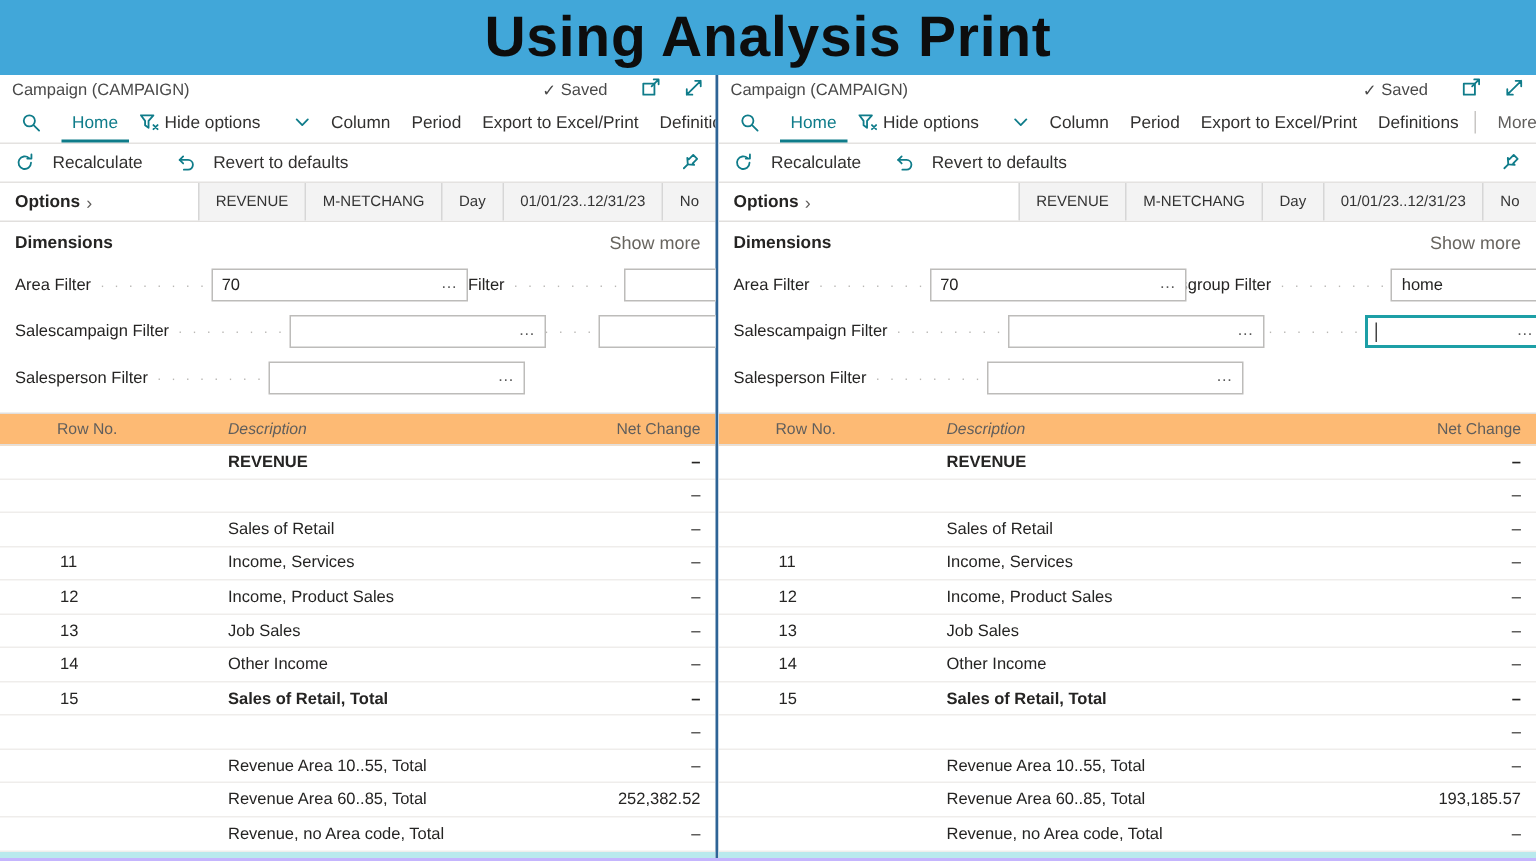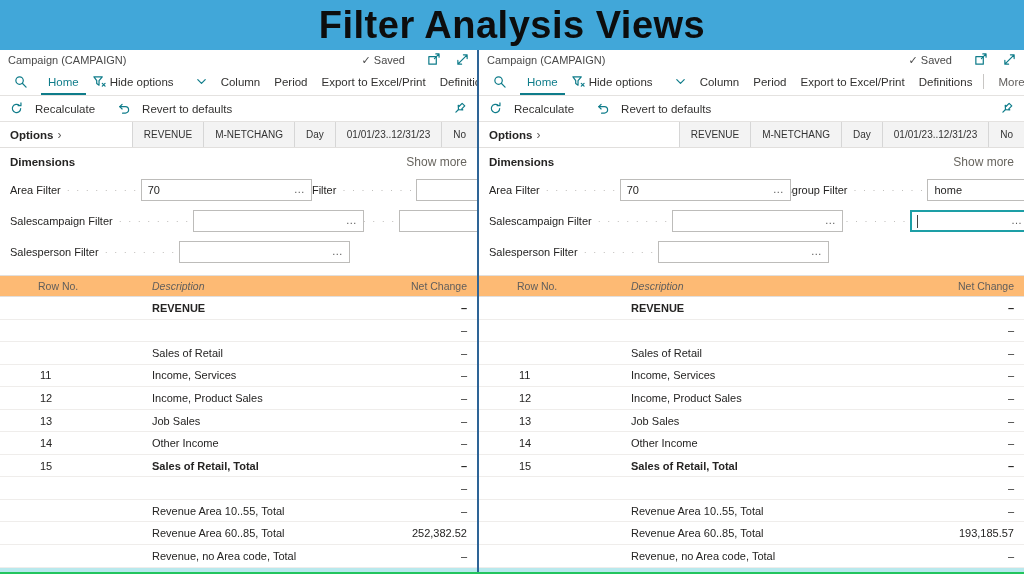--- a/index.html
+++ b/index.html
@@ -2,21 +2,21 @@
 <html><head>
 <meta charset="utf-8">
 <style>
   * { box-sizing: border-box; margin: 0; padding: 0; }
   html,body { width:1024px; height:576px; overflow:hidden; }
   body { font-family:"Liberation Sans", sans-serif; background:#fff; color:#252423; }
 
   .titlebar { height:50px; background:#41a7d9; display:flex; align-items:center; justify-content:center; }
   .titlebar h1 { font-size:38px; font-weight:600; color:#0d0d0d; letter-spacing:0.5px; }
 
-  .split { display:flex; height:524px; border-bottom:2px solid #22c55e; }
+  .split { display:flex; height:524px; border-bottom:2px solid #c4b5fd; }
   .pane { display:flex; flex-direction:column; overflow:hidden; background:#fff; }
   .pane.left  { width:477px; }
   .divider { width:2px; background:#2e6496; }
   .pane.right { width:545px; }
 
   
   .caption-row { display:flex; align-items:center; height:18px; padding:2px 8px 0 8px; font-size:11px; color:#494949; }
   .caption-row .spacer { flex:1; }
   .saved { display:flex; align-items:center; gap:3px; color:#494949; margin-right:22px; }
   .winicons { display:flex; gap:16px; color:#0f7c8a; }
@@ -76,21 +76,21 @@
   .trow.bold .c-desc, .trow.bold .c-val { font-weight:700; }
   .trow.selected { background:#b9e9ed; border-bottom:none; }
 
   svg.ic12 { width:13px; height:13px; stroke:currentColor; fill:none; stroke-width:1.3; stroke-linecap:round; stroke-linejoin:round; }
   .checkmark { color:#494949; font-size:11px; }
 </style>
 </head>
 <body>
 
 <div class="titlebar">
-  <h1>Filter Analysis Views</h1>
+  <h1>Using Analysis Print</h1>
 </div>
 
 <div class="split">
 
   <div class="pane left">
     <div class="caption-row">
       <span>Campaign (CAMPAIGN)</span>
       <span class="spacer"></span>
       <span class="saved">
         <span class="checkmark">✓</span>

